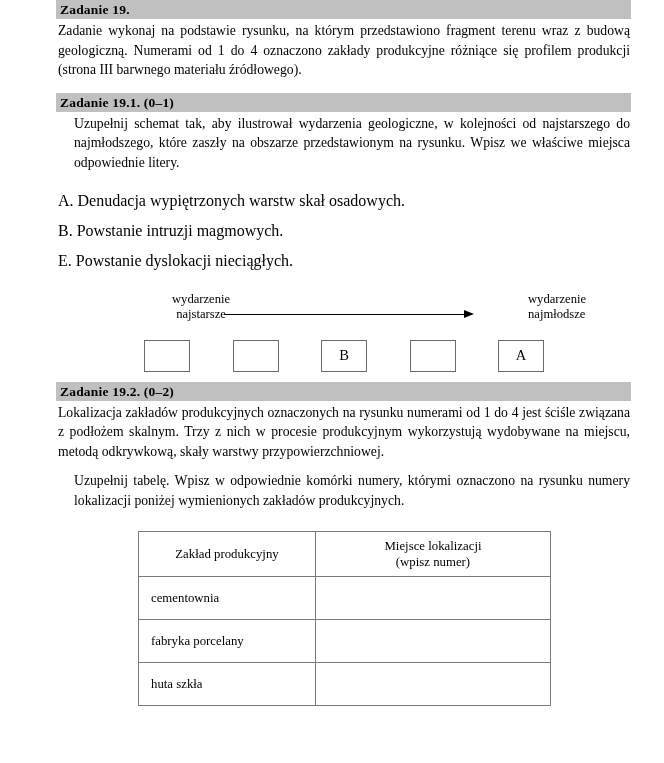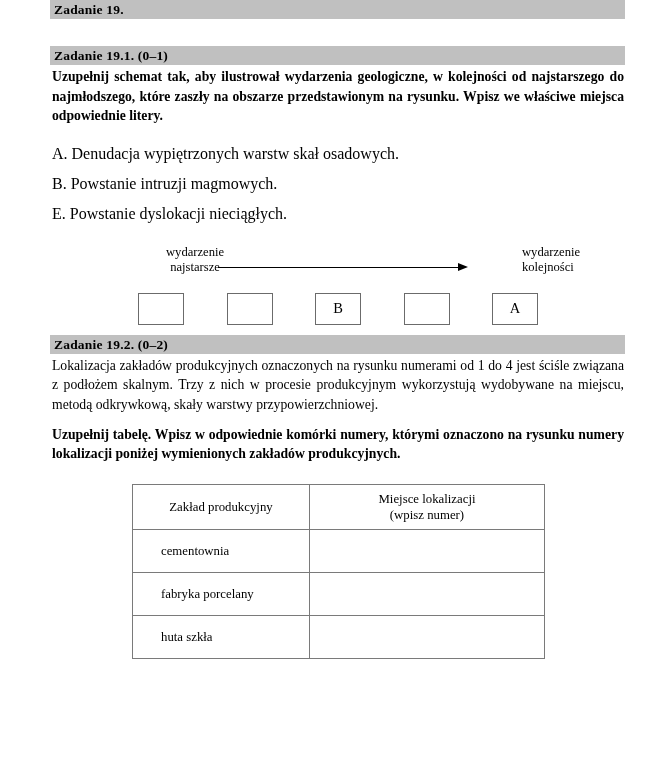--- a/index.html
+++ b/index.html
@@ -12,21 +12,21 @@
     width: 664px;
     height: 763px;
     position: relative;
     font-family: "Liberation Serif", "DejaVu Serif", serif;
     color: #000000;
     overflow: hidden;
   }
 
   .page {
     position: absolute;
-    left: 50px;
+    left: 56px;
     top: 0;
     width: 575px;
     height: 638px;
   }
 
   
   .task-bar {
     background: #c0c0c0;
     font-weight: bold;
     font-size: 13.5px;
@@ -37,21 +37,22 @@
 
   
   .para {
     font-size: 13.7px;
     line-height: 19.6px;
     text-align: justify;
     margin: 2px 0 0 0;
     padding: 0 1px 0 2px;
   }
   .para.bold {
-    font-weight: bold;
+    font-weight: normal;
+    margin-left: 16px;
   }
   .para.spaced { margin-top: 10px; }
 
   
   .options {
     margin: 18px 0 0 0;
     padding: 0 0 0 2px;
   }
   .option {
     font-size: 16px;
@@ -138,33 +139,34 @@
   table.loc th.c1 { width: 177px; }
   table.loc th.c2 { width: 235px; }
   table.loc th {
     text-align: center;
     height: 45px;
     padding: 2px 6px;
   }
   table.loc td.name {
     height: 43px;
     text-align: left;
-    padding: 2px 28px;
+    padding: 2px 12px;
   }
   table.loc td.blank { height: 43px; }
   .hdr-sub { display: block; }
 </style>
 </head>
 <body>
 
 <div class="page">
 
   <div class="task-bar">Zadanie 19.</div>
-
-  <div class="task-bar" style="margin-top:27px;">Zadanie 19.1. (0–1)</div>
+  <p class="para">Zadanie wykonaj na podstawie rysunku, na którym przedstawiono fragment terenu wraz z budową geologiczną. Numerami od 1 do 4 oznaczono zakłady produkcyjne różniące się profilem produkcji (strona III barwnego materiału źródłowego).</p>
+
+  <div class="task-bar" style="margin-top:13px;">Zadanie 19.1. (0–1)</div>
   <p class="para bold">Uzupełnij schemat tak, aby ilustrował wydarzenia geologiczne, w kolejności od najstarszego do najmłodszego, które zaszły na obszarze przedstawionym na rysunku. Wpisz we właściwe miejsca odpowiednie litery.</p>
 
   <div class="options">
     <div class="option">A. Denudacja wypiętrzonych warstw skał osadowych.</div>
     <div class="option">B. Powstanie intruzji magmowych.</div>
     <div class="option">E. Powstanie dyslokacji nieciągłych.</div>
   </div>
 
   <div class="schematic">
 
@@ -173,21 +175,21 @@
       <div>najstarsze</div>
     </div>
 
     <div class="arrow-wrap">
       <div class="arrow-line"></div>
       <div class="arrow-head"></div>
     </div>
 
     <div class="sch-label right">
       <div>wydarzenie</div>
-      <div>kolejności</div>
+      <div>najmłodsze</div>
     </div>
 
     <div class="box-row">
       <div class="sch-box"></div>
       <div class="sch-box"></div>
       <div class="sch-box">B</div>
       <div class="sch-box"></div>
       <div class="sch-box">A</div>
     </div>
   </div>

